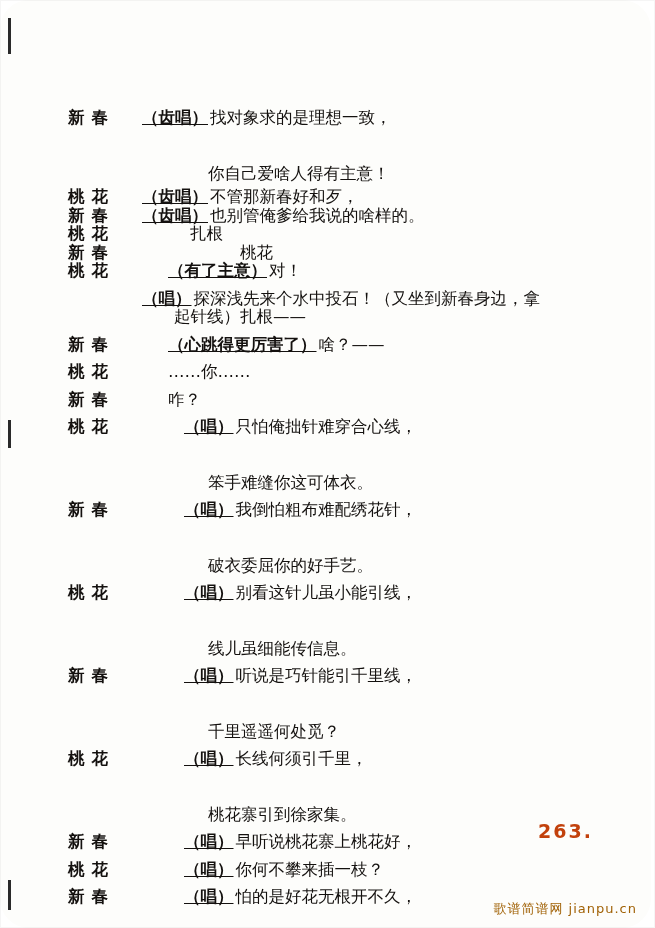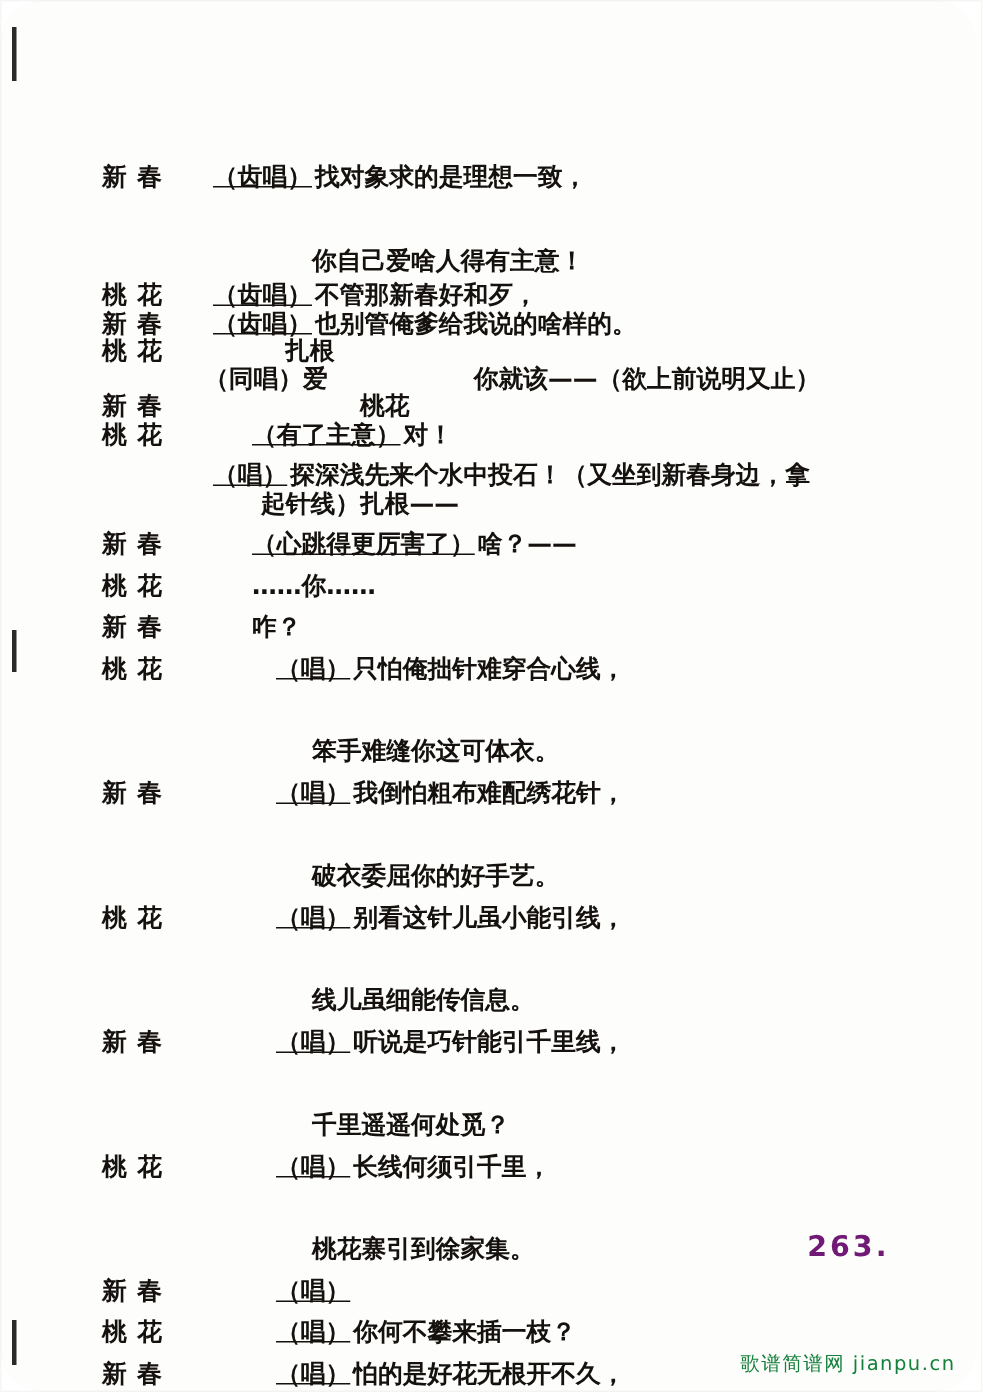--- a/index.html
+++ b/index.html
@@ -61,40 +61,40 @@
 
   .direction {
     width: 66px;
     flex: 0 0 66px;
     font-weight: 600;
   }
   .direction.auto { width: auto; flex: 0 0 auto; padding-right: 2px; text-decoration: underline; }
 
   .text {
     flex: 1 1 auto;
-    font-weight: 700;
+    font-weight: 400;
   }
   .indent-1 { padding-left: 140px; margin-top: 37px; }
 
   .page-number {
     position: absolute;
     right: 58px;
     top: 820px;
     font-size: 19px;
     letter-spacing: 2px;
     font-weight: 700;
-    color: #701a75;
+    color: #c2410c;
   }
 
   .footer-mark {
     position: absolute;
     right: 14px;
     bottom: 10px;
     font-size: 13px;
-    color: #15803d;
+    color: #a16207;
     letter-spacing: 1px;
   }
   .frame-edge {
     position: absolute;
     left: 0; top: 0;
     width: 655px; height: 928px;
     box-shadow: inset 0 0 0 1px rgba(0,0,0,0.04);
     pointer-events: none;
   }
 </style>
@@ -129,24 +129,20 @@
       <span class="speaker">新春</span>
       <span class="direction auto">（齿唱）</span>
       <span class="text">也别管俺爹给我说的啥样的。</span>
     </div>
 
     <div class="line tight">
       <span class="speaker">桃花</span>
       <span class="text" style="padding-left:48px;">扎根</span>
     </div>
 
-    <div class="line tight">
-      <span class="text" style="padding-left:68px;">（同唱）爱</span>
-      <span class="text" style="padding-left:56px;">你就该——（欲上前说明又止）</span>
-    </div>
 
     <div class="line tight">
       <span class="speaker">新春</span>
       <span class="text" style="padding-left:98px;">桃花</span>
     </div>
 
 
     <div class="line gap">
       <span class="speaker">桃花</span>
       <span class="direction auto" style="padding-left:26px;">（有了主意）</span>
@@ -224,20 +220,21 @@
       <span class="text">长线何须引千里，</span>
     </div>
 
     <div class="line gap">
       <span class="text indent-1">桃花寨引到徐家集。</span>
     </div>
 
     <div class="line gap">
       <span class="speaker">新春</span>
       <span class="direction auto" style="padding-left:42px;">（唱）</span>
+      <span class="text">早听说桃花寨上桃花好，</span>
     </div>
 
     <div class="line gap">
       <span class="speaker">桃花</span>
       <span class="direction auto" style="padding-left:42px;">（唱）</span>
       <span class="text">你何不攀来插一枝？</span>
     </div>
 
     <div class="line gap">
       <span class="speaker">新春</span>

